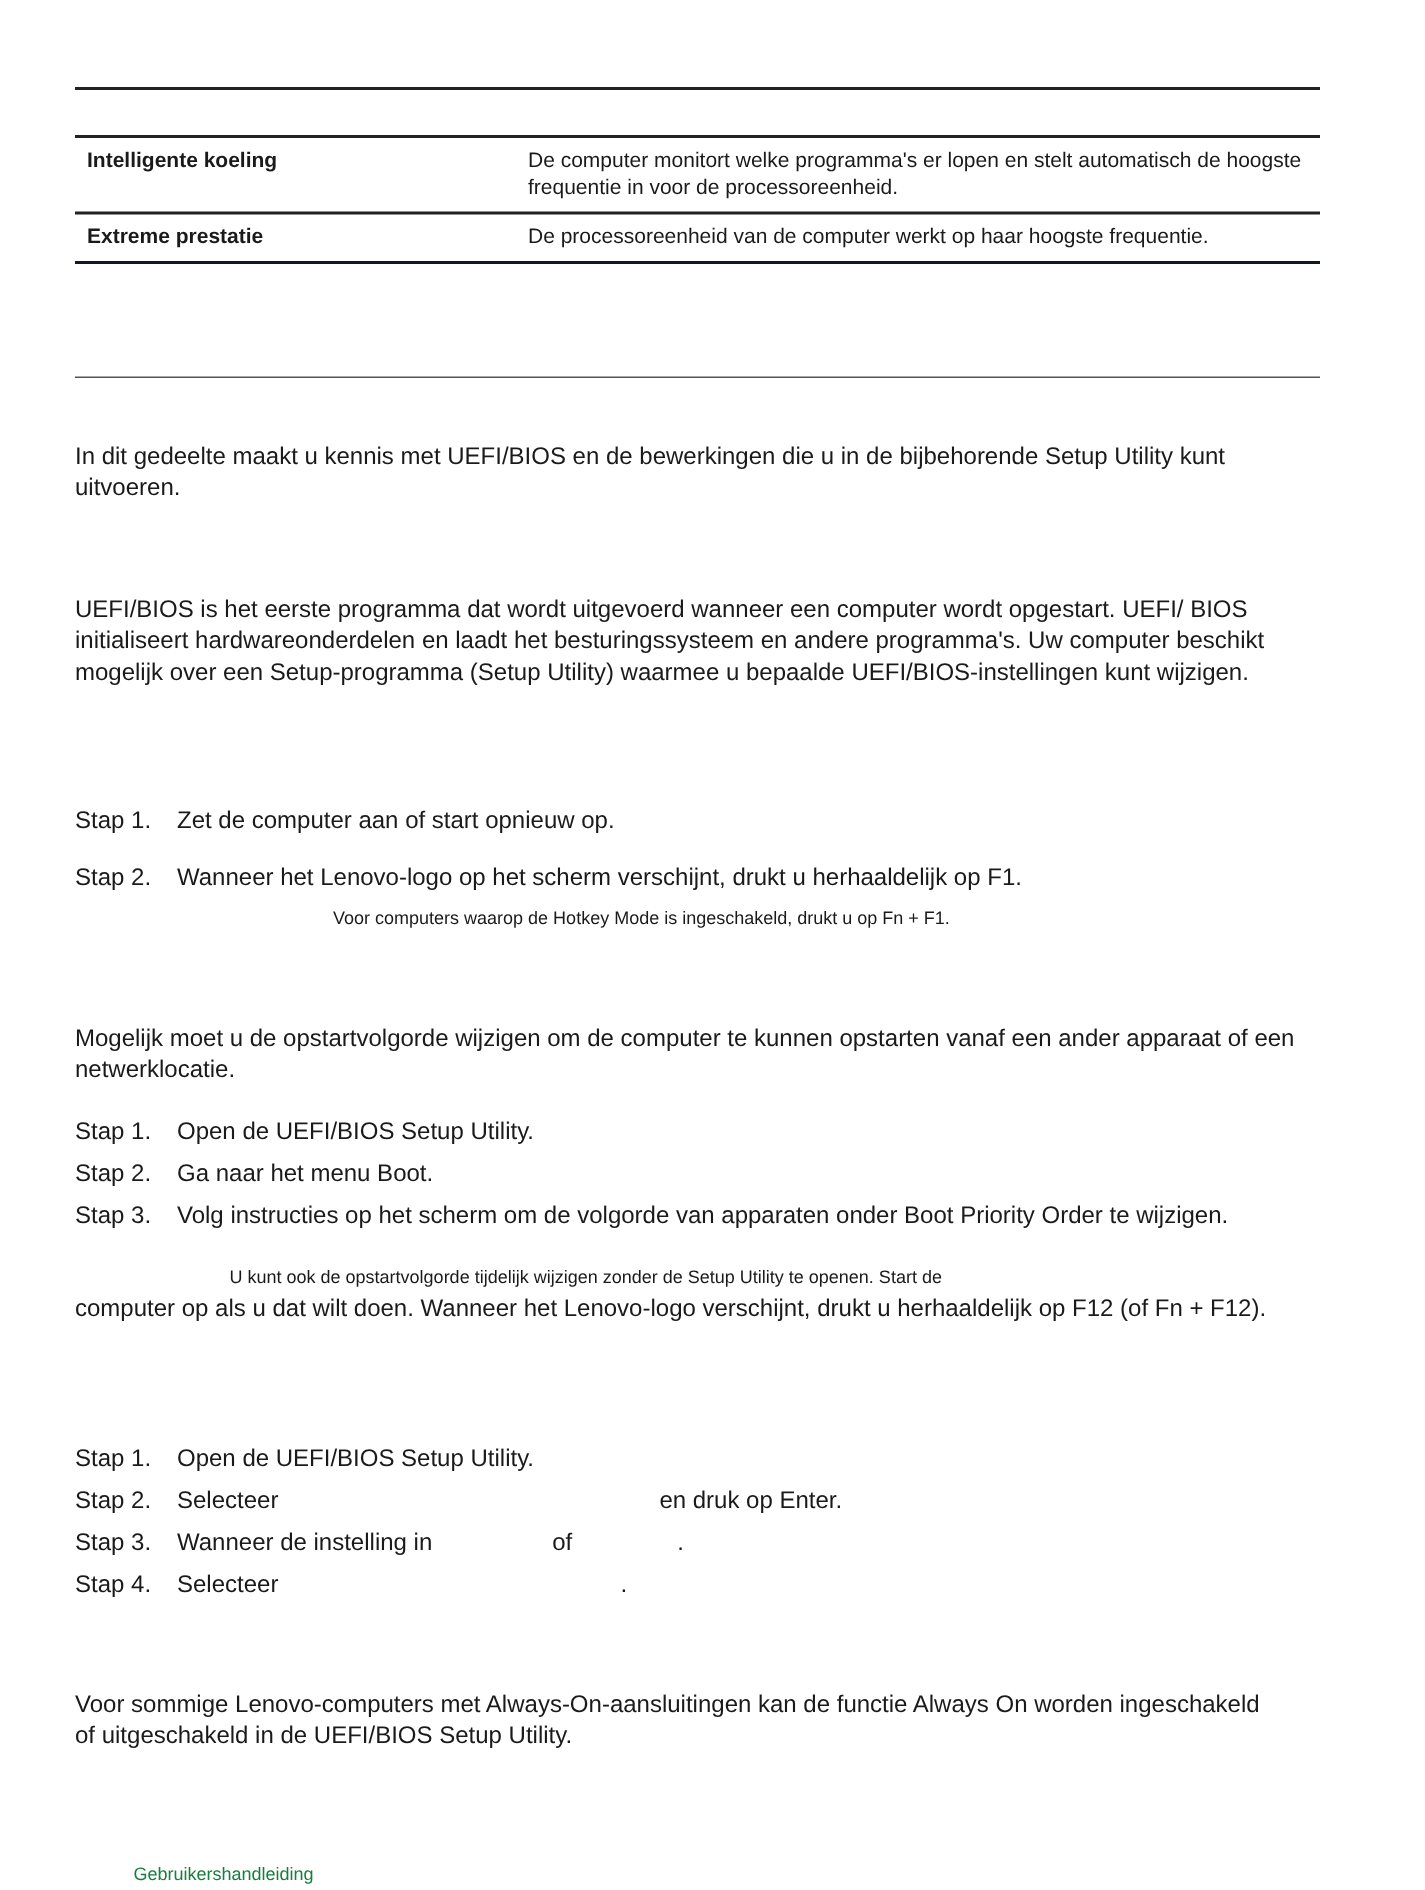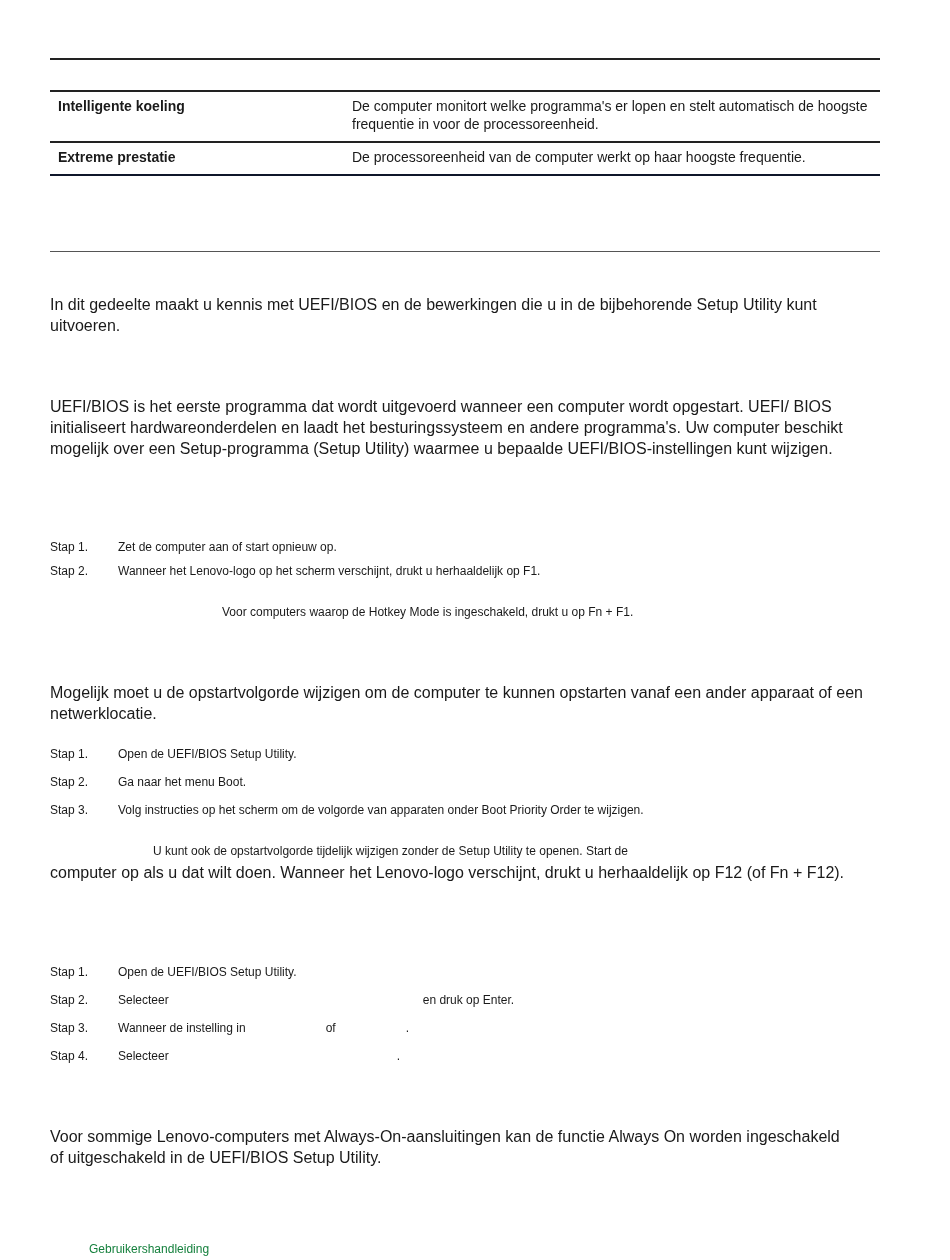--- a/index.html
+++ b/index.html
@@ -51,21 +51,21 @@
       left: 50px;
       width: 830px;
       font-size: 16px;
       line-height: 21px;
       margin: 0;
     }
     .step {
       position: absolute;
       left: 50px;
       width: 840px;
-      font-size: 12px;
+      font-size: 16px;
       line-height: 21px;
       white-space: nowrap;
     }
     .step .step-label {
       display: inline-block;
       width: 68px;
     }
     .note {
       position: absolute;
       font-size: 12px;
@@ -104,21 +104,21 @@
 
 <div class="rule thin" style="top:251px;"></div>
 
 <p class="para" style="top:294px;">In dit gedeelte maakt u kennis met UEFI/BIOS en de bewerkingen die u in de bijbehorende Setup Utility kunt uitvoeren.</p>
 
 <p class="para" style="top:396px; width:800px;">UEFI/BIOS is het eerste programma dat wordt uitgevoerd wanneer een computer wordt opgestart. UEFI/ BIOS initialiseert hardwareonderdelen en laadt het besturingssysteem en andere programma's. Uw computer beschikt mogelijk over een Setup-programma (Setup Utility) waarmee u bepaalde UEFI/BIOS-instellingen kunt wijzigen.</p>
 
 <div class="step" style="top:537px;">
   <span class="step-label">Stap 1.</span><span>Zet de computer aan of start opnieuw op.</span>
 </div>
-<div class="step" style="top:561px;">
+<div class="step" style="top:575px;">
   <span class="step-label">Stap 2.</span><span>Wanneer het Lenovo-logo op het scherm verschijnt, drukt u herhaaldelijk op F1.</span>
 </div>
 <div class="note" style="left:222px; top:602px;">Voor computers waarop de Hotkey Mode is ingeschakeld, drukt u op Fn + F1.</div>
 
 <p class="para" style="top:682px;">Mogelijk moet u de opstartvolgorde wijzigen om de computer te kunnen opstarten vanaf een ander apparaat of een netwerklocatie.</p>
 <div class="step" style="top:744px;">
   <span class="step-label">Stap 1.</span><span>Open de UEFI/BIOS Setup Utility.</span>
 </div>
 <div class="step" style="top:772px;">
   <span class="step-label">Stap 2.</span><span>Ga naar het menu Boot.</span>

